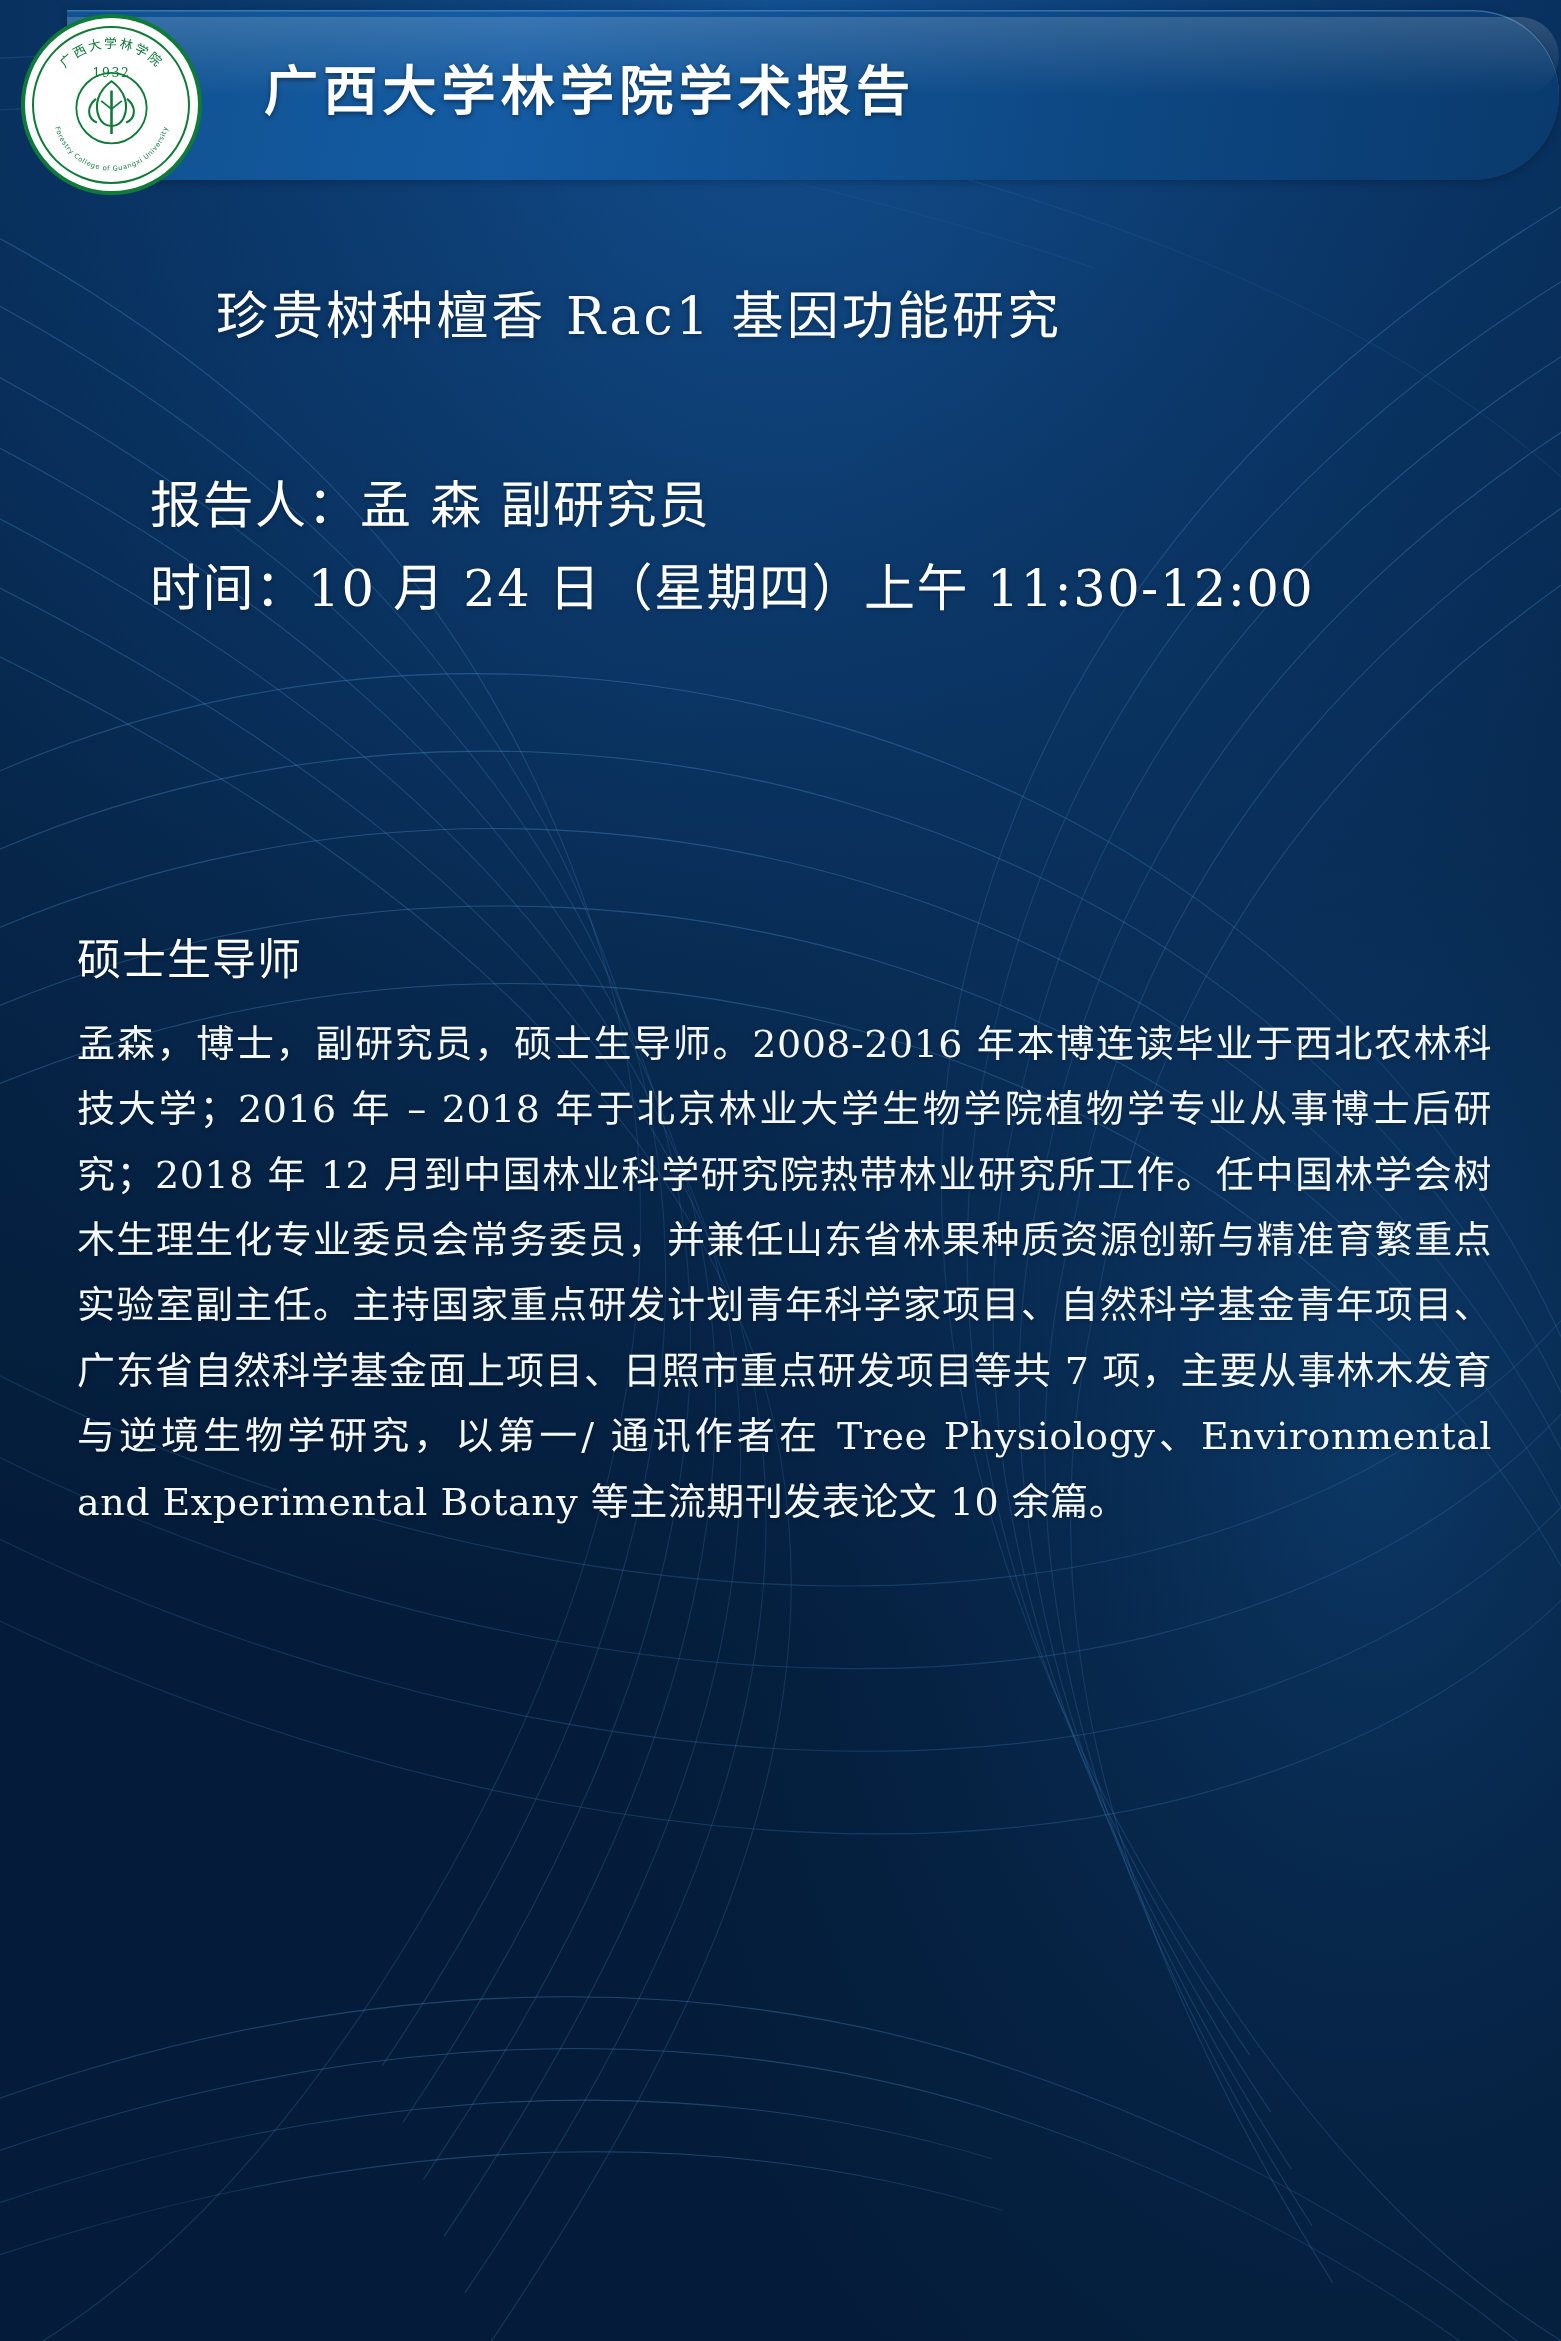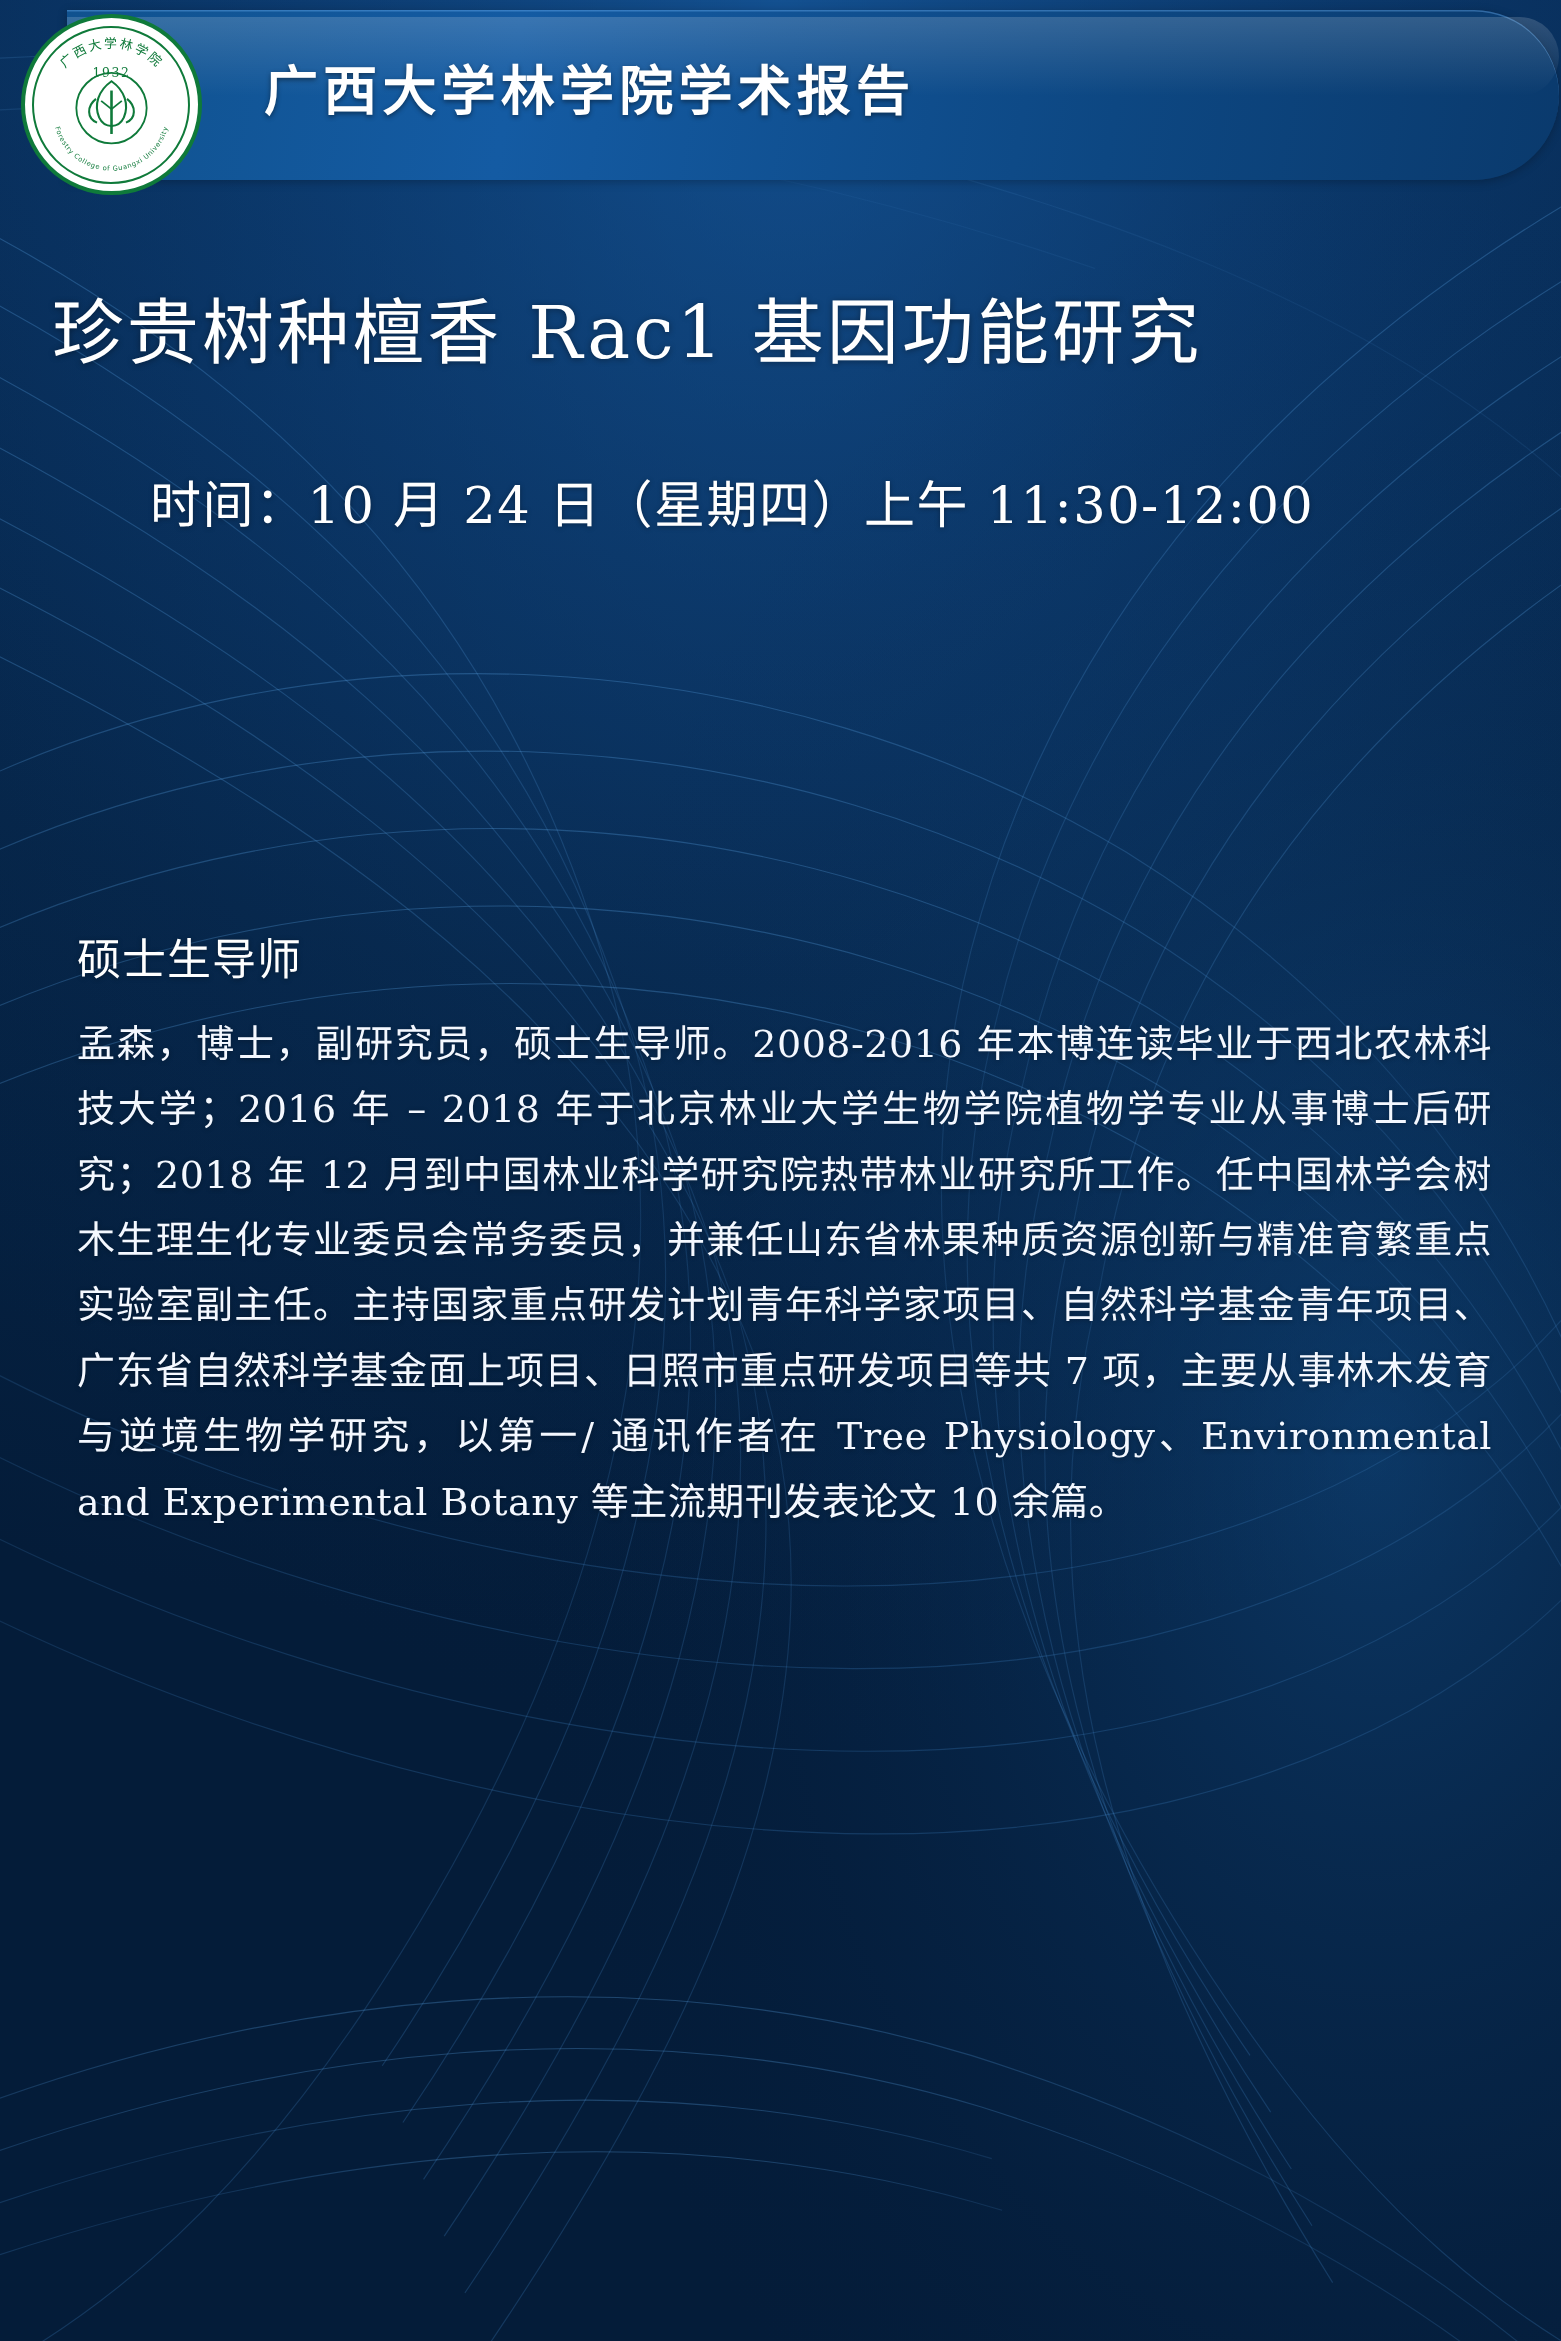--- a/index.html
+++ b/index.html
@@ -95,26 +95,26 @@
     inset: 11.4px;
     border-radius: 50%;
     border: 2.1px solid #0f7a3a;
     box-sizing: border-box;
   }
   .logo svg { position: absolute; inset: 0; }
 
   
   .main-title {
     position: absolute;
-    left: 0;
+    left: 12px;
     top: 274px;
     width: 1254px;
     text-align: center;
     font-family: "DejaVu Serif", "Liberation Serif", serif;
-    font-size: 72px;
+    font-size: 52px;
     font-weight: 400;
     letter-spacing: 3.1px;
     color: #ffffff;
     text-shadow: 0 1px 6.2px rgba(0,0,0,0.4);
   }
 
   .meta {
     position: absolute;
     left: 150px;
     top: 465px;
@@ -250,20 +250,21 @@
 
           <text x="0" y="-60" text-anchor="middle" font-family="DejaVu Serif, serif" font-size="24" fill="#0f7a3a" letter-spacing="3">1932</text>
         </g>
       </svg>
     </div>
   </div>
 
   <div class="main-title">珍贵树种檀香 Rac1 基因功能研究</div>
 
   <div class="meta">
+    <div>报告人：孟 森 副研究员</div>
     <div>时间：10 月 24 日（星期四）上午 11:30-12:00</div>
   </div>
 
   <div class="bio">
     <div class="bio-heading">硕士生导师</div>
     <div class="bio-body">孟森，博士，副研究员，硕士生导师。2008-2016 年本博连读毕业于西北农林科技大学；2016 年 – 2018 年于北京林业大学生物学院植物学专业从事博士后研究；2018 年 12 月到中国林业科学研究院热带林业研究所工作。任中国林学会树木生理生化专业委员会常务委员，并兼任山东省林果种质资源创新与精准育繁重点实验室副主任。主持国家重点研发计划青年科学家项目、自然科学基金青年项目、广东省自然科学基金面上项目、日照市重点研发项目等共 7 项，主要从事林木发育与逆境生物学研究，以第一/ 通讯作者在 Tree Physiology、Environmental and Experimental Botany 等主流期刊发表论文 10 余篇。</div>
   </div>
 
 </div>
 

